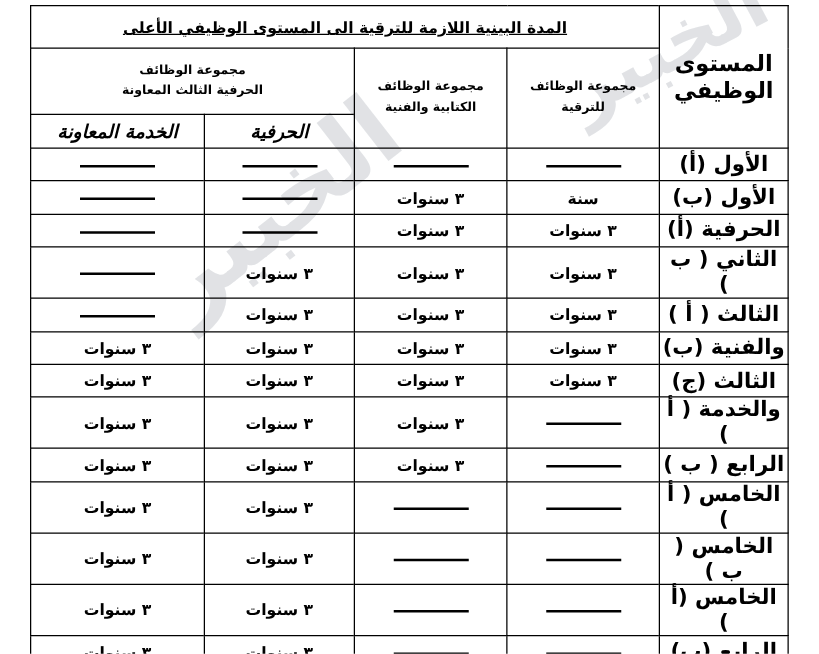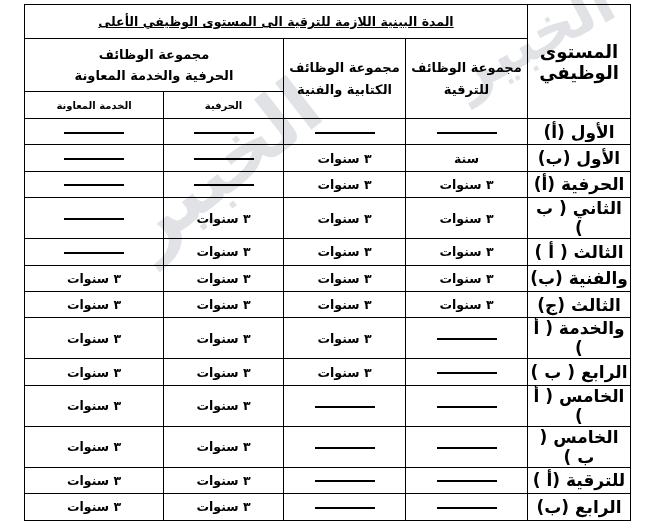--- a/index.html
+++ b/index.html
@@ -81,27 +81,28 @@
     height: 33px;
     font-size: 12.5px;
     letter-spacing: .2px;
     text-decoration: underline;
   }
   th.h-level {
     font-size: 18px;
   }
   th.h-group {
     height: 52px;
-    font-size: 13px;
+    font-size: 10px;
     line-height: 1.65;
   }
   th.h-group .ln { display: block; }
   th.h-sub {
     height: 26px;
-    font-size: 10px;
+    font-size: 15px;
+    font-style: italic;
   }
 
   
   tbody tr { height: 25.4px; }
   tbody td {
     font-size: 12.5px;
     height: 25.4px;
   }
   td.level-cell {
     text-align: center;
@@ -148,21 +149,21 @@
         <th class="h-group" rowspan="2">
           <span class="ln">مجموعة الوظائف</span>
           <span class="ln">للترقية</span>
         </th>
         <th class="h-group" rowspan="2">
           <span class="ln">مجموعة الوظائف</span>
           <span class="ln">الكتابية والفنية</span>
         </th>
         <th class="h-group" colspan="2">
           <span class="ln">مجموعة الوظائف</span>
-          <span class="ln">الحرفية والخدمة المعاونة</span>
+          <span class="ln">الحرفية الثالث المعاونة</span>
         </th>
       </tr>
 
       <tr>
         <th class="h-sub">الحرفية</th>
         <th class="h-sub">الخدمة المعاونة</th>
       </tr>
     </thead>
 
     <tbody id="table-body">
@@ -237,21 +238,21 @@
           <td class="val-cell">٣ سنوات</td>
         </tr>
         <tr>
           <td class="level-cell">الخامس ( ب )</td>
           <td class="val-cell"><span class="dash"></span></td>
           <td class="val-cell"><span class="dash"></span></td>
           <td class="val-cell">٣ سنوات</td>
           <td class="val-cell">٣ سنوات</td>
         </tr>
         <tr>
-          <td class="level-cell">للترقية (أ )</td>
+          <td class="level-cell">الخامس (أ )</td>
           <td class="val-cell"><span class="dash"></span></td>
           <td class="val-cell"><span class="dash"></span></td>
           <td class="val-cell">٣ سنوات</td>
           <td class="val-cell">٣ سنوات</td>
         </tr>
         <tr>
           <td class="level-cell">الرابع (ب)</td>
           <td class="val-cell"><span class="dash"></span></td>
           <td class="val-cell"><span class="dash"></span></td>
           <td class="val-cell">٣ سنوات</td>

